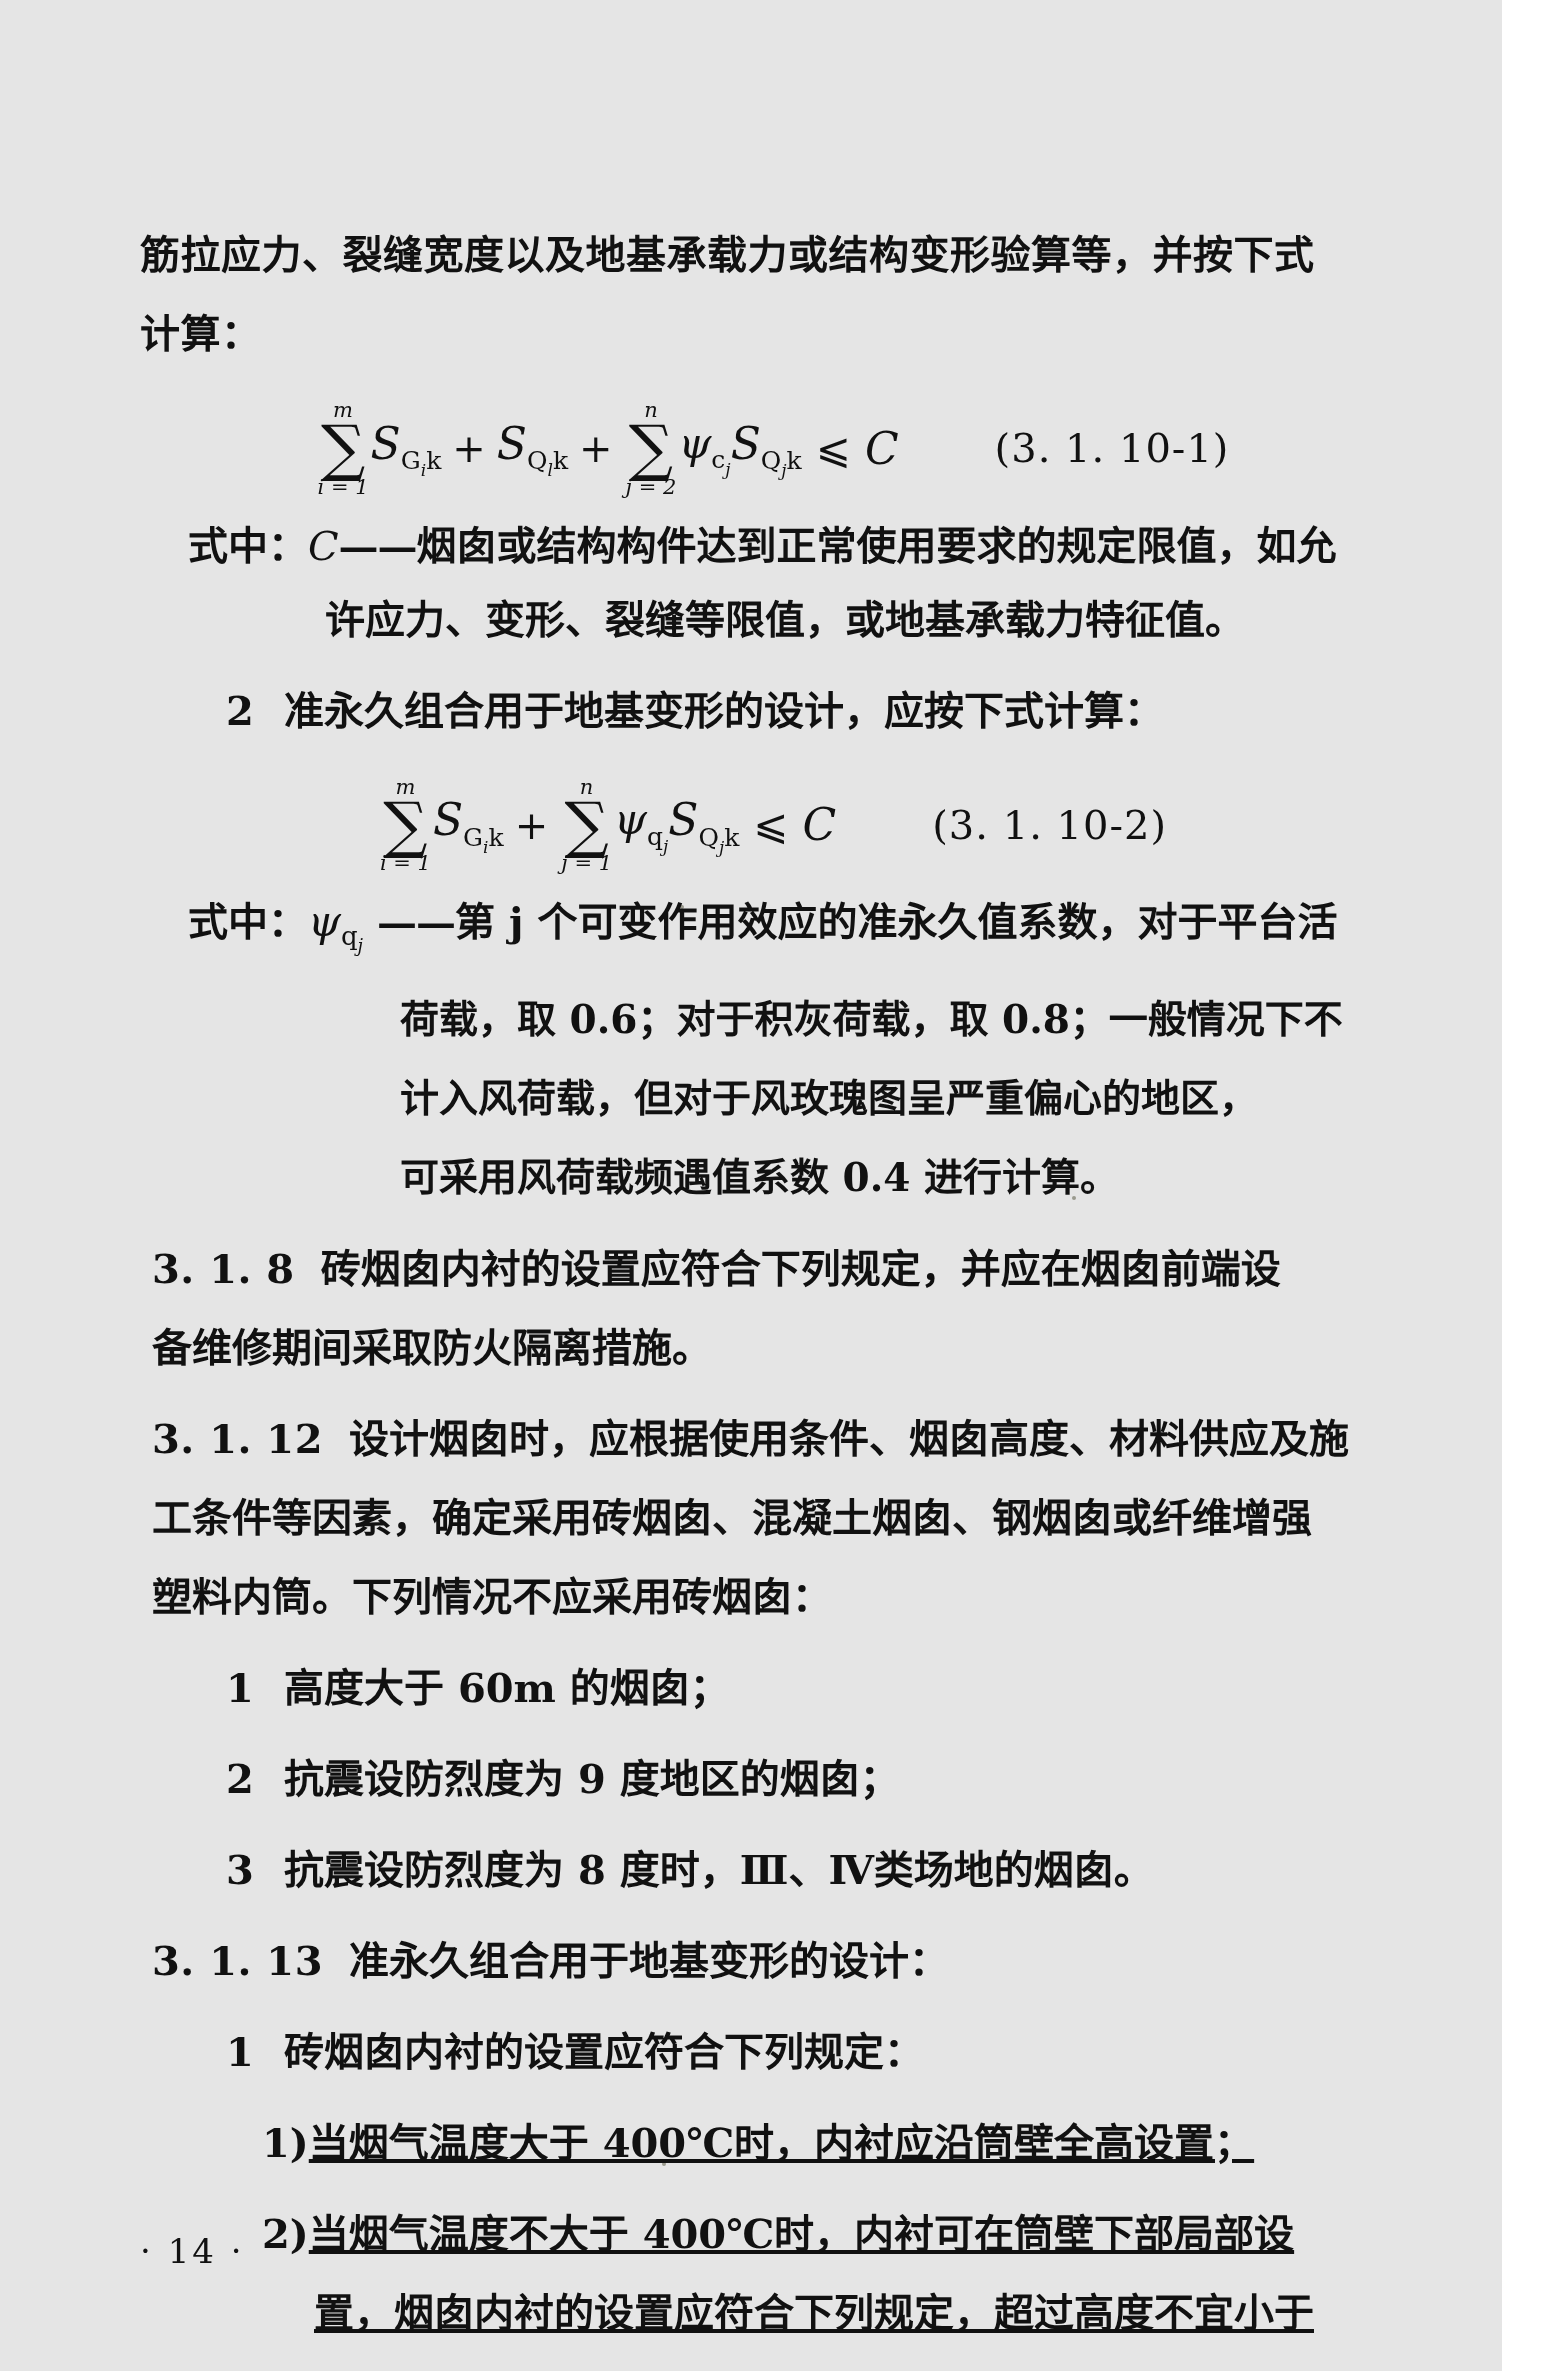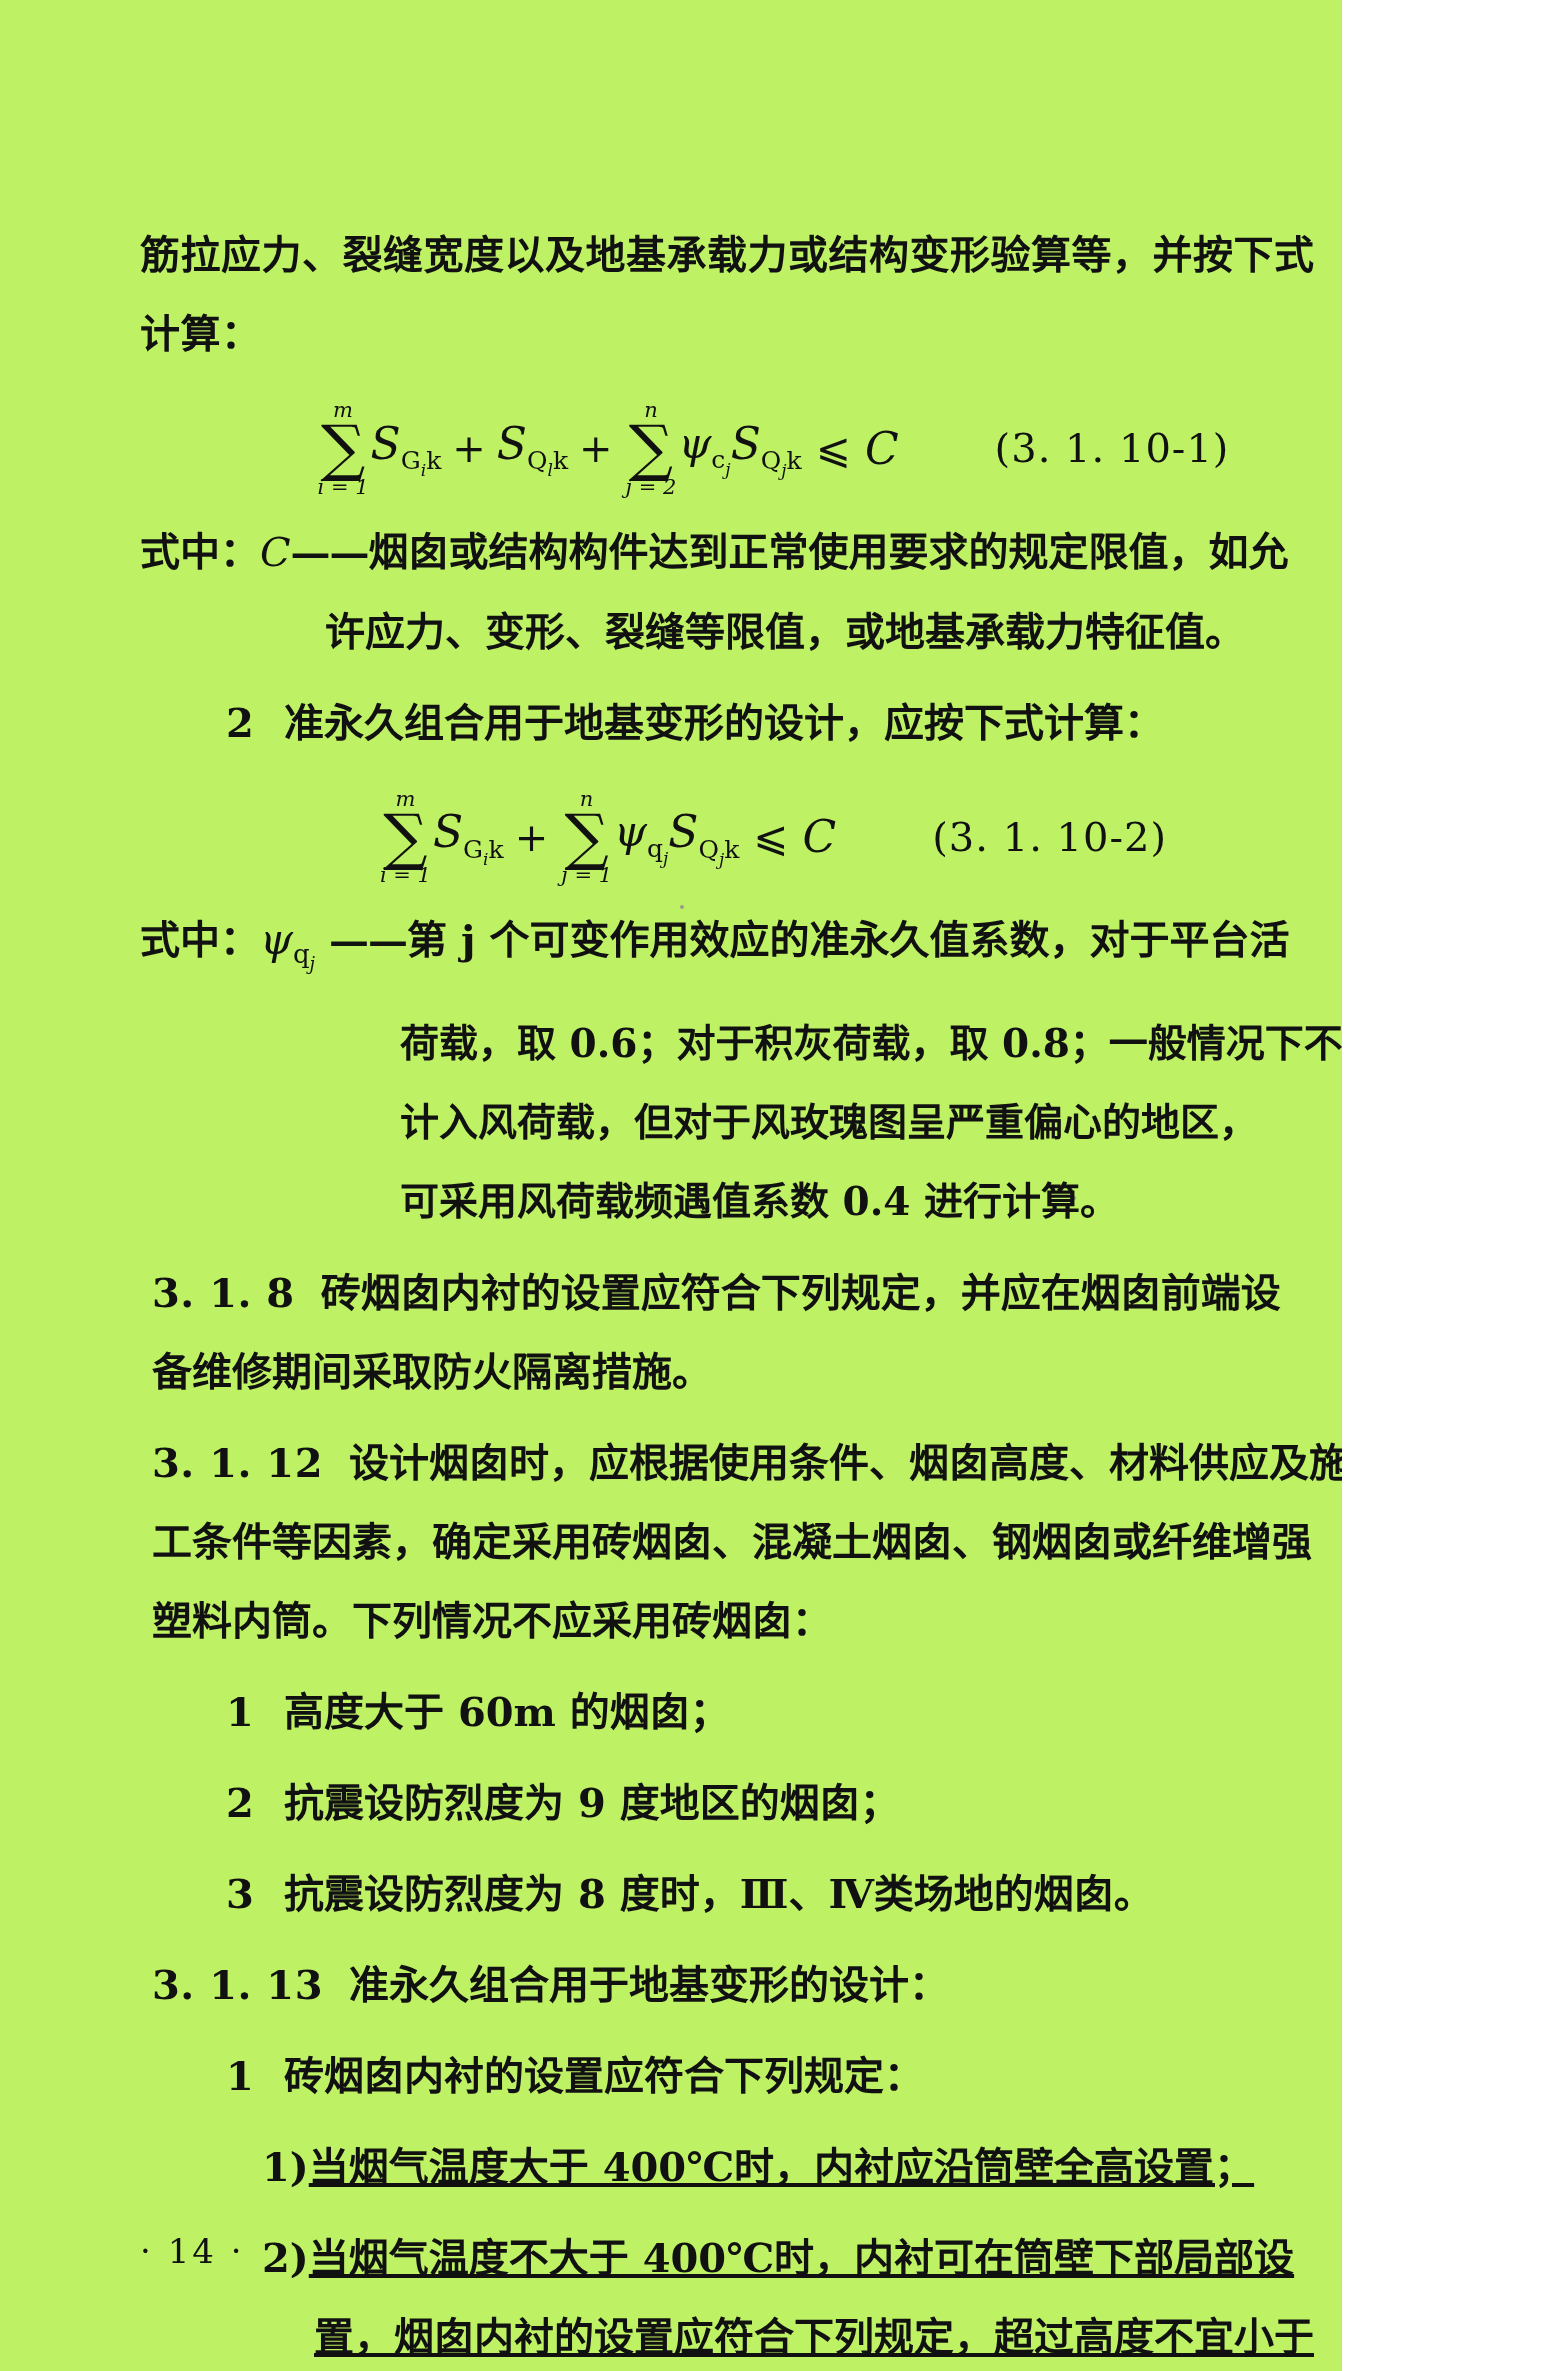--- a/index.html
+++ b/index.html
@@ -7,23 +7,23 @@
     margin: 0;
     padding: 0;
     background: #ffffff;
   }
   body {
     font-family: "DejaVu Serif", "Liberation Serif", serif;
     color: #111111;
   }
   .page {
     position: relative;
-    width: 1342px;
+    width: 1502px;
     height: 2371px;
-    background: #bef264;
+    background: #e5e5e5;
     box-sizing: border-box;
     overflow: hidden;
   }
   .content {
     position: absolute;
     left: 140px;
     top: 215px;
     width: 1265px;
   }
 
@@ -73,21 +73,21 @@
     display: inline-block;
     min-width: 58px;
   }
   .item-no-paren {
     font-weight: 700;
     display: inline-block;
   }
 
   
   .def-block { margin: 0; }
-  .def-first { font-size: 40px; line-height: 79px; }
+  .def-first { font-size: 40px; line-height: 67px; margin-left: 48px; }
   .def-cont {
     font-size: 40px;
     line-height: 79px;
     padding-left: 185px;
   }
   .def-cont-2 {
     font-size: 39px;
     line-height: 79px;
     padding-left: 260px;
   }

